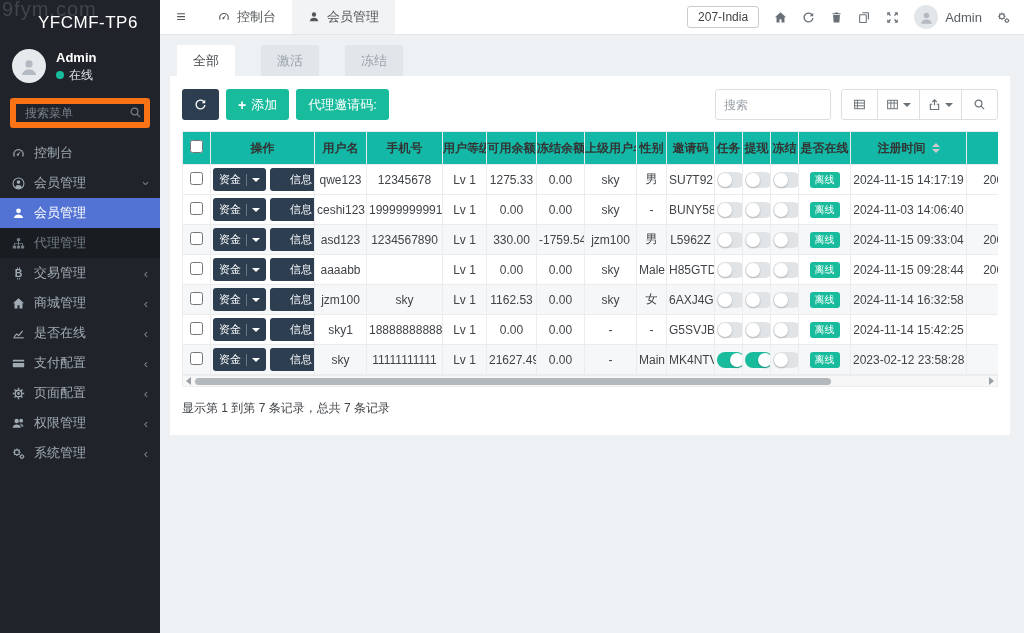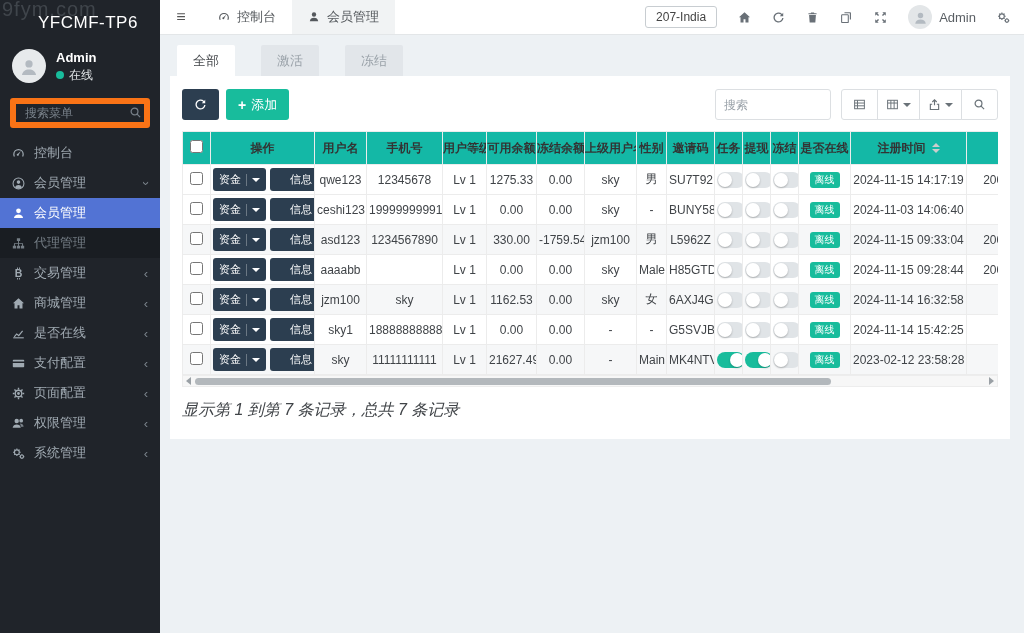--- a/index.html
+++ b/index.html
@@ -31,21 +31,21 @@
   .submenu .nav-item { color:#747d85; }
   .submenu .nav-item.active { background:#5273d4; color:#fff; }
 
   
   .right-col { flex:1; display:flex; flex-direction:column; overflow:hidden; }
   .topbar { height:35px; flex:none; background:#fff; border-bottom:1px solid #e3e6e8; display:flex; align-items:stretch; }
   .burger { width:42px; display:flex; align-items:center; justify-content:center; color:#555; font-size:16px; cursor:pointer; }
   .top-tab { display:flex; align-items:center; gap:7px; padding:0 16px; color:#54585c; font-size:13px; cursor:pointer; }
   .top-tab .ic { width:12px; height:12px; color:#54585c; }
   .top-tab.active { background:#f1f3f4; }
-  .top-right { margin-left:auto; display:flex; align-items:center; gap:21px; padding-right:14px; color:#697077; }
+  .top-right { margin-left:auto; display:flex; align-items:center; gap:15px; padding-right:14px; color:#697077; }
   .site-btn { border:1px solid #c8cdd1; background:#fff; border-radius:3px; padding:3px 10px; font-size:12px; color:#444; cursor:pointer; }
   .tico { cursor:pointer; display:flex; align-items:center; }
   .admin-chip { display:flex; align-items:center; gap:7px; cursor:pointer; }
   .avatar-sm { width:24px; height:24px; border-radius:50%; background:#e3e6e8; display:flex; align-items:center; justify-content:center; color:#b3bac1; overflow:hidden; }
   .avatar-sm .ic { width:15px; height:15px; margin-top:3px; }
   .admin-name { font-size:13px; color:#5a5f64; }
 
   
   .content { padding:10px 14px 0 10px; overflow:hidden; }
   .ptabs { display:flex; padding-left:7px;gap:20px; }
@@ -86,21 +86,21 @@
   .sort { display:inline-flex; flex-direction:column; gap:2px; margin-left:6px; vertical-align:middle; cursor:pointer; }
   .s-up { width:0;height:0;border-left:4px solid transparent;border-right:4px solid transparent;border-bottom:4px solid #ccc; }
   .s-dn { width:0;height:0;border-left:4px solid transparent;border-right:4px solid transparent;border-top:4px solid #ccc; }
 
   .hscroll { height:12px; background:#f7f7f7; border:1px solid #ededed; position:relative; display:flex; align-items:center; justify-content:space-between; padding:0 3px; }
   .harrow { width:0; height:0; border-top:4px solid transparent; border-bottom:4px solid transparent; }
   .harrow.left { border-right:5px solid #9aa0a5; }
   .harrow.right { border-left:5px solid #9aa0a5; }
   .hthumb { position:absolute; left:12px; top:2px; height:7px; width:636px; background:#b3b8bc; border-radius:4px; cursor:grab; }
 
-  .tbl-footer { margin-top:13px; font-size:16px; color:#404448;font-style:italic; }
+  .tbl-footer { margin-top:13px; font-size:12px; color:#404448; }
 </style>
 </head>
 <body>
 
 <svg width="0" height="0" style="position:absolute">
 <defs>
 <symbol id="i-gauge" viewBox="0 0 16 16">
         <path d="M8 2.5A6.5 6.5 0 0 0 1.5 9a6.4 6.4 0 0 0 .8 3.1l1.3-.7A5 5 0 0 1 3 9a5 5 0 1 1 10 0c0 .86-.22 1.67-.6 2.4l1.3.7A6.4 6.4 0 0 0 14.5 9 6.5 6.5 0 0 0 8 2.5z"></path>
         <path d="M7.2 8.3 11 4.9 8.4 9.3a1.3 1.3 0 1 1-1.2-1z"></path>
       </symbol>
@@ -370,20 +370,21 @@
         <div class="toolbar">
           <button class="btn navy">
               <svg class="ic">
                 <use href="#i-refresh"></use>
               </svg>
             </button>
           <button class="btn green">
               <span class="plus">+</span>
               <span>添加</span>
             </button>
+          <button class="btn green">代理邀请码:</button>
           <div class="toolbar-right">
             <input class="tsearch" type="text" placeholder="搜索" style="">
             <div class="btn-group">
               <button>
                   <svg class="ic">
                     <use href="#i-toggle"></use>
                   </svg>
                 </button>
               <button>
                   <svg class="ic">

